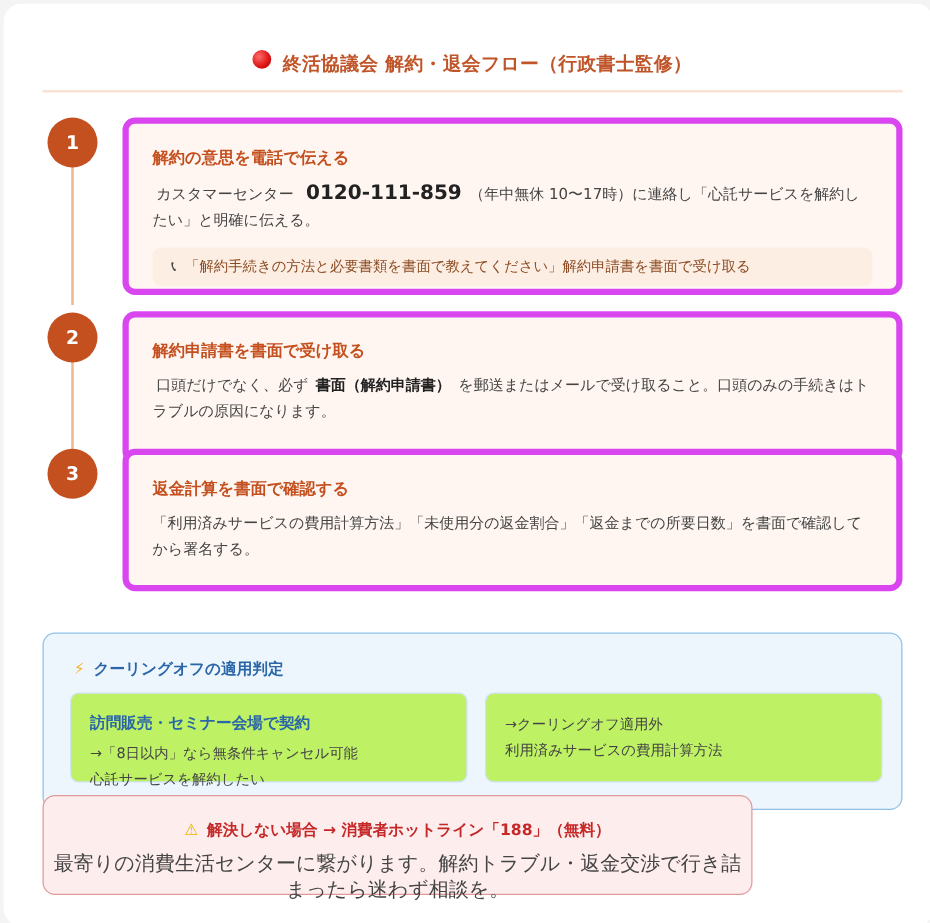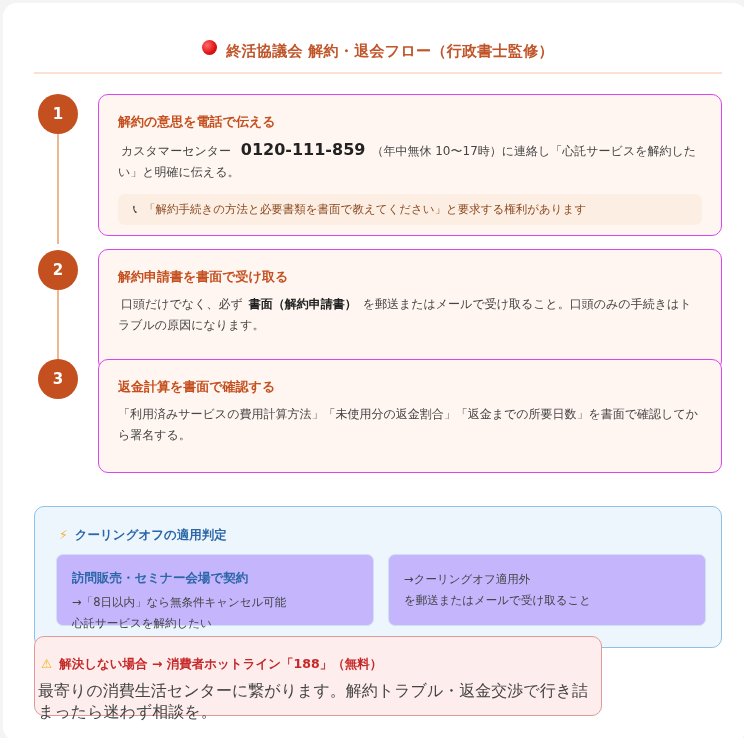--- a/index.html
+++ b/index.html
@@ -24,21 +24,21 @@
   .timeline-line {
     position: absolute; left: 51px; width: 2px; background: #f0b690;
   }
   .step-num {
     position: absolute; left: 32px; width: 40px; height: 40px; border-radius: 50%;
     background: #c4501f; color: #fff; font-weight: bold; font-size: 15px;
     display: flex; align-items: center; justify-content: center;
   }
   .step-card {
     position: absolute; left: 92px; width: 624px;
-    background: #fff6f1; border: 1px solid #d946ef; border-radius: 10px;
+    background: #fff6f1; border: 5px solid #d946ef; border-radius: 10px;
     padding: 15px 16px 0 16px;
   }
   .step-title { font-size: 13px; font-weight: bold; color: #c4501f; margin-bottom: 8px; }
   .step-body { font-size: 12px; line-height: 21px; color: #444; }
   .step-body b { color: #222; font-weight: bold; }
   .step-body .phone { font-size: 16px; }
   .tip {
     margin-top: 11px; background: #fdeee3; border-radius: 7px;
     padding: 8px 12px; font-size: 11.5px; color: #8a4a22;
   }
@@ -46,27 +46,27 @@
   .cooling {
     position: absolute; left: 28px; top: 500px; width: 688px; height: 142px;
     background: #eef6fd; border: 1px solid #8fc0e6; border-radius: 10px;
   }
   .cooling-title {
     position: absolute; left: 18px; top: 17px; font-size: 12.5px; font-weight: bold; color: #2b67a8;
   }
   .cooling-title .bolt { color: #f2b233; margin-right: 4px; }
   .cbox {
     position: absolute; top: 44px; width: 318px; height: 72px;
-    background: #c4b5fd; border: 1px solid #cfe2f3; border-radius: 7px; padding: 12px 12px;
+    background: #bef264; border: 1px solid #cfe2f3; border-radius: 7px; padding: 12px 12px;
   }
   .cbox-title { font-size: 12.5px; font-weight: bold; color: #2b67a8; margin-bottom: 6px; }
   .cbox-line { font-size: 11.5px; line-height: 18px; color: #444; }
   .warn {
     position: absolute; left: 28px; top: 630px; width: 568px; height: 80px;
-    background: #fdeded; border: 1px solid #e09a9a; border-radius: 10px; 
+    background: #fdeded; border: 1px solid #e09a9a; border-radius: 10px; text-align: center;
   }
   .warn-title { margin-top: 19px; font-size: 12.5px; font-weight: bold; color: #c62828; }
   .warn-title .tri { color: #f0b400; margin-right: 4px; }
   .warn-body { margin-top: 8px; font-size: 16px; color: #444; }
 </style>
 </head>
 <body>
 
 <div class="card">
 
@@ -76,21 +76,21 @@
   <div class="title-rule"></div>
 
   <div class="timeline-line" style="top:126px; height:112px;"></div>
   <div class="timeline-line" style="top:282px; height:72px;"></div>
 
   <div class="step-num" style="top:88px;">1</div>
   <div class="step-card" style="top:88px; height:142px;">
     <div class="step-title">解約の意思を電話で伝える</div>
     <div class="step-body"><span>カスタマーセンター </span><b class="phone">0120-111-859</b><span>（年中無休 10〜17時）に連絡し「心託サービスを解約したい」と明確に伝える。</span></div>
     <div class="tip">
-      <span class="ico">📞︎</span><span>「解約手続きの方法と必要書類を書面で教えてください」と要求する権利があります</span>
+      <span class="ico">📞︎</span><span>「解約手続きの方法と必要書類を書面で教えてください」解約申請書を書面で受け取る</span>
     </div>
   </div>
 
   <div class="step-num" style="top:244px;">2</div>
   <div class="step-card" style="top:243px; height:122px;">
     <div class="step-title">解約申請書を書面で受け取る</div>
     <div class="step-body"><span>口頭だけでなく、必ず</span><b>書面（解約申請書）</b><span>を郵送またはメールで受け取ること。口頭のみの手続きはトラブルの原因になります。</span></div>
   </div>
 
   <div class="step-num" style="top:353px;">3</div>
@@ -103,21 +103,21 @@
     <div class="cooling-title">
       <span class="bolt">⚡︎</span><span>クーリングオフの適用判定</span>
     </div>
     <div class="cbox" style="left:18px;">
       <div class="cbox-title">訪問販売・セミナー会場で契約</div>
       <div class="cbox-line">→「8日以内」なら無条件キャンセル可能</div>
       <div class="cbox-line">心託サービスを解約したい</div>
     </div>
     <div class="cbox" style="left:350px;">
       <div class="cbox-line">→クーリングオフ適用外</div>
-      <div class="cbox-line">を郵送またはメールで受け取ること</div>
+      <div class="cbox-line">利用済みサービスの費用計算方法</div>
     </div>
   </div>
 
   <div class="warn">
     <div class="warn-title">
       <span class="tri">⚠︎</span><span>解決しない場合 → 消費者ホットライン「188」（無料）</span>
     </div>
     <div class="warn-body">最寄りの消費生活センターに繋がります。解約トラブル・返金交渉で行き詰まったら迷わず相談を。</div>
   </div>
 

